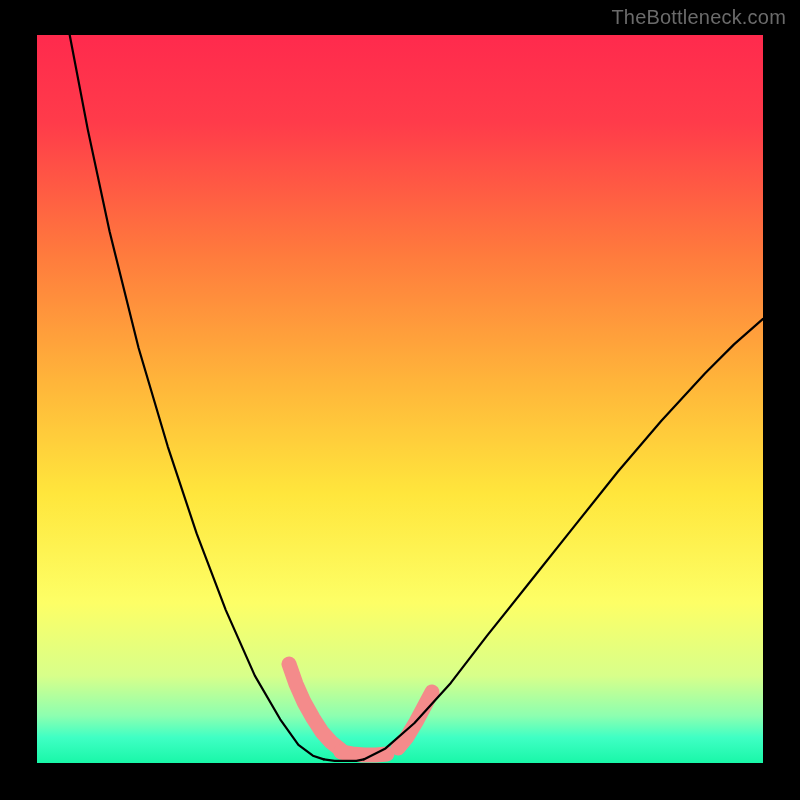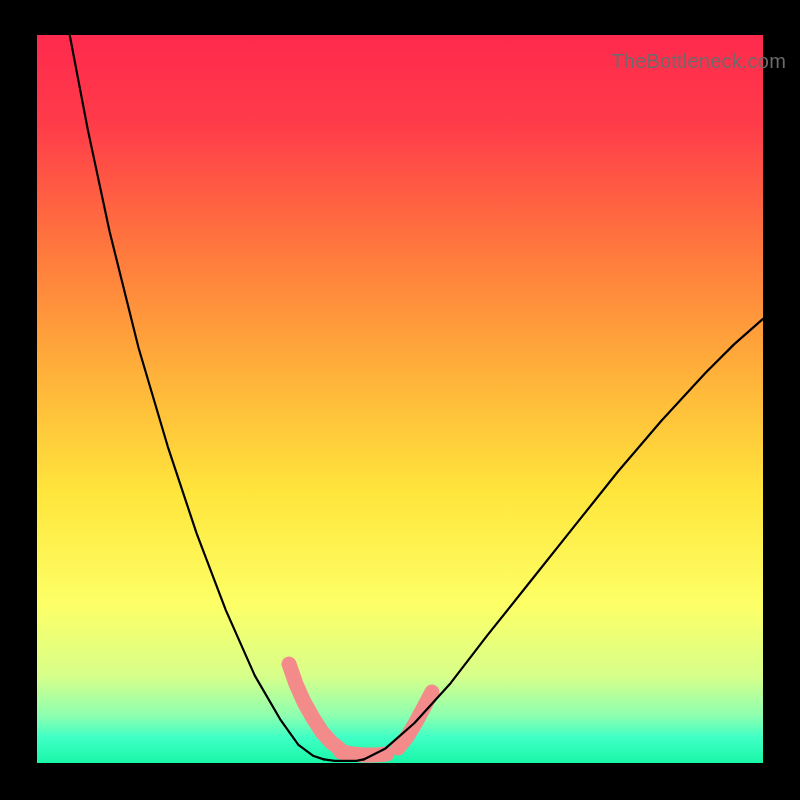--- a/index.html
+++ b/index.html
@@ -18,21 +18,20 @@
   }
   .watermark {
     position: absolute;
     top: 6px;
     right: 14px;
     color: #6b6b6b;
     font-size: 20px;
     letter-spacing: 0.2px;
     z-index: 5;
     user-select: none;
-    margin-top: 44px;
   }
   svg {
     position: absolute;
     top: 0;
     left: 0;
   }
 </style>
 </head>
 <body>
 

